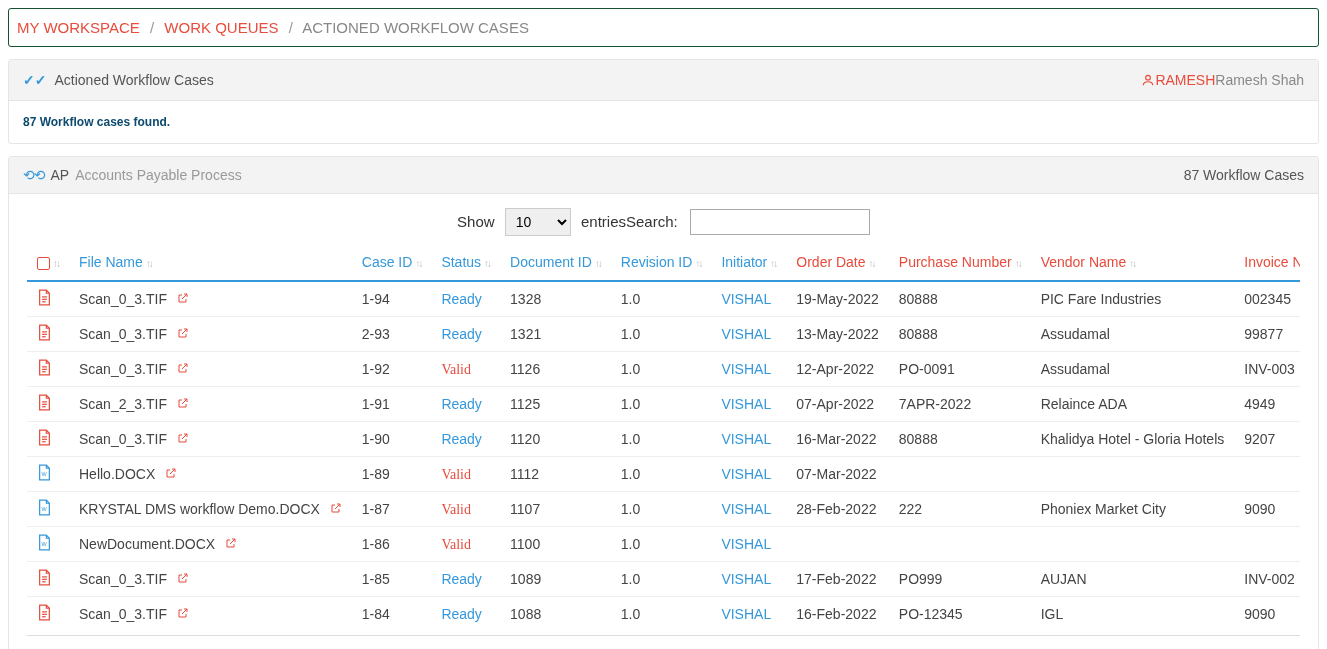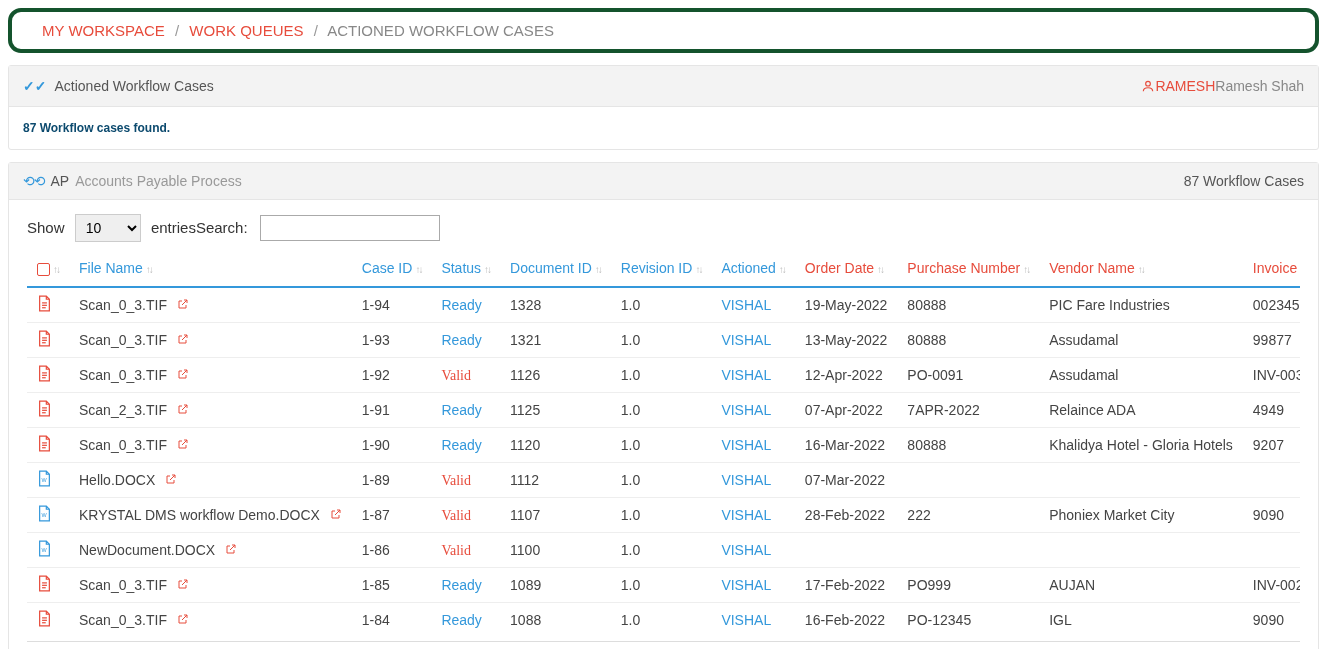--- a/index.html
+++ b/index.html
@@ -1,17 +1,17 @@
 <!DOCTYPE html>
 <html><head>
 <meta charset="utf-8">
 <style>
   * { box-sizing: border-box; margin: 0; padding: 0; }
   body { font-family: "Segoe UI", Arial, sans-serif; font-size: 14px; color: #333; background: #fff; padding: 8px; width: 1327px; }
-  .breadcrumb-bar { border: 4px solid #14532d; padding: 10px 30px; border-radius: 13px; margin-bottom: 12px; font-size: 15px; }
+  .breadcrumb-bar { border: 1px solid #14532d; padding: 10px 8px; border-radius: 3px; margin-bottom: 12px; font-size: 15px; }
   .breadcrumb-bar a { color: #e74c3c; text-decoration: none; font-weight: 500; }
   .breadcrumb-bar .sep { color: #999; margin: 0 6px; }
   .breadcrumb-bar .current { color: #888; }
 
   .panel { border: 1px solid #e5e5e5; border-radius: 3px; margin-bottom: 12px; }
   .panel-header { background: #f3f3f3; padding: 12px 14px; display: flex; justify-content: space-between; align-items: center; border-bottom: 1px solid #e5e5e5; }
   .panel-header .title { display: flex; align-items: center; gap: 8px; color: #555; font-size: 14px; }
   .panel-header .title .check-icon { color: #3498db; font-weight: bold; }
   .panel-header .user { color: #e74c3c; display: flex; align-items: center; font-size: 14px; }
   .panel-header .user .fullname { color: #888; }
@@ -19,21 +19,21 @@
   .panel-body { padding: 14px; color: #0c4a6e; font-size: 12px; font-weight: bold; }
 
   .sub-bar { background: #f3f3f3; padding: 10px 14px; display: flex; justify-content: space-between; align-items: center; border-bottom: 1px solid #e5e5e5; }
   .sub-bar .left { display: flex; align-items: center; gap: 6px; color: #555; }
   .sub-bar .left .ap-icon { color: #3498db; font-size: 14px; letter-spacing: -1px; }
   .sub-bar .left .ap { color: #555; }
   .sub-bar .left .muted { color: #999; }
   .sub-bar .right { color: #555; }
 
   .table-wrap { padding: 14px 18px 18px; }
-  .controls { display: flex; justify-content: flex-start; align-items: center; margin-bottom: 10px; font-size: 15px; color:#333; }
+  .controls { display: flex; justify-content: center; align-items: center; margin-bottom: 10px; font-size: 15px; color:#333; }
   .controls select { margin: 0 6px; padding: 4px 22px 4px 6px; border: 1px solid #ccc; font-size: 14px; }
   .controls input[type="text"] { margin-left: 8px; padding: 4px 6px; border: 1px solid #aaa; width: 180px; height: 26px; }
 
   .scroll-x { overflow-x: auto; border-bottom: 1px solid #ddd; padding-bottom: 4px; }
   table { border-collapse: collapse; width: 100%; min-width: 1260px; font-size: 14px; }
   thead th { text-align: left; padding: 8px 10px 10px; color: #e74c3c; font-weight: 500; white-space: nowrap; border-bottom: 2px solid #3498db; position: relative; }
   thead th.blue { color: #3498db; }
   thead th .sort { font-size: 10px; color: #bbb; margin-left: 3px; letter-spacing: -2px; }
   tbody td { padding: 7px 10px; border-top: 1px solid #eee; white-space: nowrap; color: #444; vertical-align: middle; }
   tbody tr:first-child td { border-top: none; }
@@ -104,21 +104,21 @@
     <div class="scroll-x">
       <table>
         <thead>
           <tr>
             <th class="col-check"><span class="cb"></span><span class="sort">↑↓</span></th>
             <th class="blue col-file"><span>File Name</span><span class="sort">↑↓</span></th>
             <th class="blue"><span>Case ID</span><span class="sort">↑↓</span></th>
             <th class="blue"><span>Status</span><span class="sort">↑↓</span></th>
             <th class="blue"><span>Document ID</span><span class="sort">↑↓</span></th>
             <th class="blue"><span>Revision ID</span><span class="sort">↑↓</span></th>
-            <th class="blue"><span>Actioned</span><span class="sort">↑↓</span></th>
+            <th class="blue"><span>Initiator</span><span class="sort">↑↓</span></th>
             <th><span>Order Date</span><span class="sort">↑↓</span></th>
             <th><span>Purchase Number</span><span class="sort">↑↓</span></th>
             <th><span>Vendor Name</span><span class="sort">↑↓</span></th>
             <th><span>Invoice Number</span></th>
 
           </tr>
         </thead>
         <tbody id="tbody">
             <tr>
               <td><span class="file-icon"><svg width="15" height="17" viewBox="0 0 24 28" fill="none" stroke="#e74c3c" stroke-width="2">
@@ -149,21 +149,21 @@
                     <path d="M15 2v5h5"></path>
                     <line x1="8" y1="13" x2="16" y2="13"></line>
                     <line x1="8" y1="17" x2="16" y2="17"></line>
                     <line x1="8" y1="21" x2="14" y2="21"></line>
                   </svg></span></td>
               <td><span>Scan_0_3.TIF</span> <span class="open-icon"><svg width="12" height="12" viewBox="0 0 24 24" fill="none" stroke="#e74c3c" stroke-width="2">
                     <path d="M14 4h6v6"></path>
                     <path d="M20 4L10 14"></path>
                     <path d="M18 14v6H4V6h6"></path>
                   </svg></span></td>
-              <td>1-93</td>
+              <td>2-93</td>
               <td><span class="status-ready">Ready</span></td>
               <td>1321</td>
               <td>1.0</td>
               <td><span class="initiator-link">VISHAL</span></td>
               <td>13-May-2022</td>
               <td>80888</td>
               <td>Assudamal</td>
               <td>99877</td>
             </tr>
             <tr>

